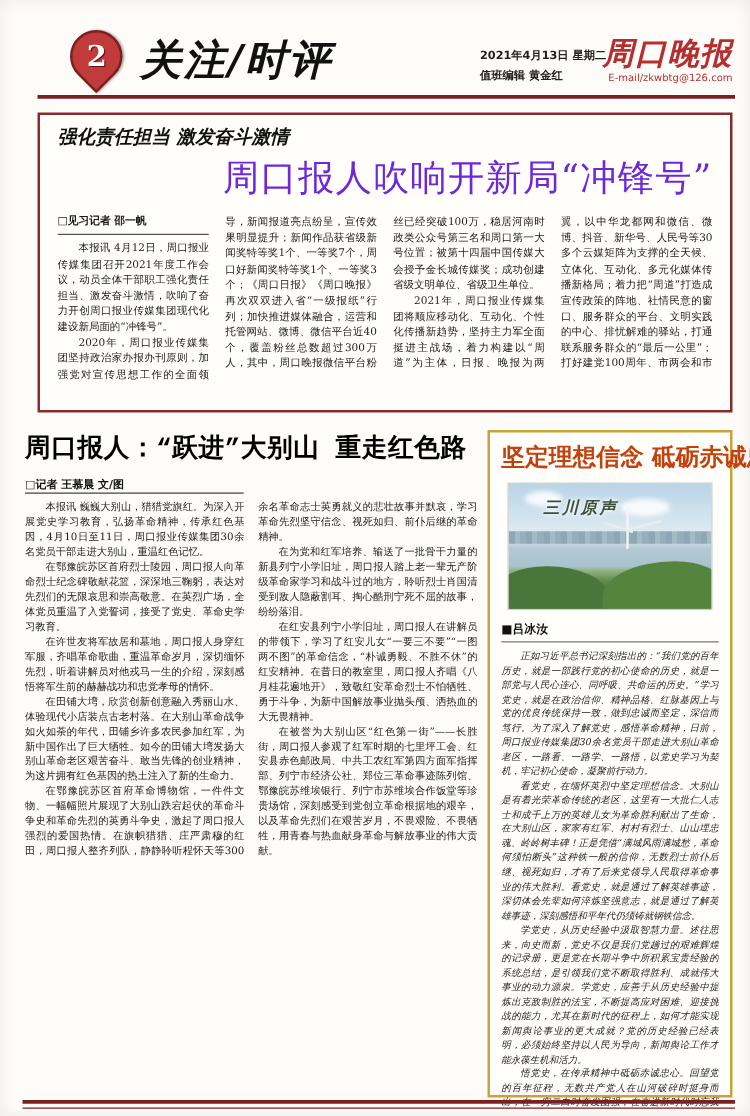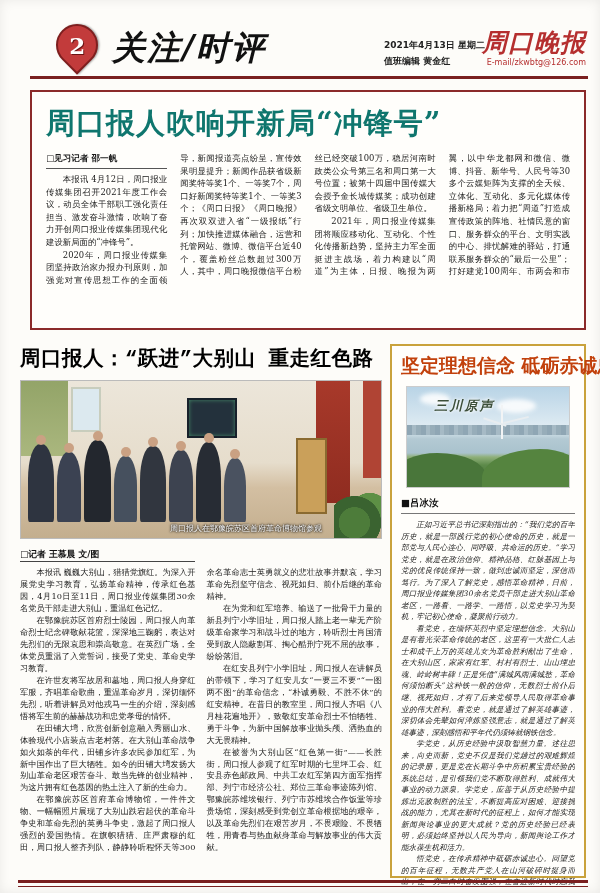--- a/index.html
+++ b/index.html
@@ -11,21 +11,21 @@
   .pin span{transform:rotate(45deg);color:#fff;font-size:23px;font-weight:bold;font-family:"DejaVu Serif",serif;text-shadow:1px 1px 0 #6b1414;}
   .section-title{position:absolute;left:112px;top:26px;font-size:33px;font-weight:bold;font-style:italic;font-family:"DejaVu Serif","Liberation Serif",serif;color:#111;letter-spacing:2px;}
   .date-block{position:absolute;left:384px;top:37px;font-size:9px;line-height:1.8;color:#222;font-weight:bold;white-space:nowrap;}
   .masthead{position:absolute;right:14px;top:26px;font-size:25px;font-weight:bold;font-style:italic;color:#b52f2f;font-family:"DejaVu Serif",serif;letter-spacing:1px;}
   .email{position:absolute;right:14px;top:58px;font-size:8px;color:#b52f2f;}
   .header-rule{position:absolute;left:30px;right:12px;top:76px;height:3px;background:#7a2020;}
 
   
   .lead-box{position:absolute;left:30px;top:90px;width:556px;height:240px;box-sizing:border-box;border:2px solid #8b2a2a;background:#fffefb;padding:8px 14px 8px;}
   .kicker{font-size:15px;font-weight:bold;font-style:italic;font-family:"DejaVu Serif",serif;color:#111;}
-  .lead-headline{font-size:29px;font-weight:700;text-align:left;margin:4px 0 8px;font-family:"DejaVu Serif","Liberation Serif",serif;color:#0f766e;letter-spacing:1px;}
+  .lead-headline{font-size:29px;font-weight:400;text-align:right;margin:4px 0 8px;font-family:"DejaVu Serif","Liberation Serif",serif;color:#6d28d9;letter-spacing:1px;}
   .lead-body{column-count:4;column-gap:13px;column-fill:auto;height:138px;overflow:hidden;font-size:8.4px;line-height:1.5;text-align:justify;color:#1a1a1a;font-family:"DejaVu Serif",serif;}
   .byline{border-bottom:1px solid #555;padding-bottom:3px;margin-bottom:4px;font-size:8.6px;font-weight:bold;}
   .lead-body p,.story-body p{margin:0;text-indent:2em;}
 
   
   .left-article{position:absolute;left:20px;top:344px;width:362px;}
   .left-headline{font-size:20.5px;font-weight:900;color:#000;letter-spacing:0.5px;font-family:Liberation Mono, monospace;white-space:nowrap;}
   .photo{position:relative;width:360px;height:157px;margin-top:8px;overflow:hidden;background:linear-gradient(180deg,#ece6da 0%,#e6ddcc 52%,#d3bfa2 68%,#c3ae8e 100%);border:1px solid #bbb;}
   .p-greenwall{position:absolute;left:0;top:0;width:13%;height:48%;background:linear-gradient(180deg,#93a468,#aab77e);}
   .p-window{position:absolute;left:14%;top:4%;width:7%;height:26%;background:#dce9ef;border:2px solid #c8cdbd;}
@@ -71,51 +71,32 @@
   <div class="section-title">关注/时评</div>
   <div class="date-block">
     <div>2021年4月13日 星期二</div>
     <div>值班编辑 黄金红</div>
   </div>
   <div class="masthead">周口晚报</div>
   <div class="email">E-mail/zkwbtg@126.com</div>
   <div class="header-rule"></div>
 
   <div class="lead-box">
+    <div class="kicker">强化责任担当 激发奋斗激情</div>
     <div class="lead-headline">周口报人吹响开新局“冲锋号”</div>
     <div class="lead-body">
       <div class="byline">□见习记者 邵一帆</div>
       <p>本报讯 4月12日，周口报业传媒集团召开2021年度工作会议，动员全体干部职工强化责任担当、激发奋斗激情，吹响了奋力开创周口报业传媒集团现代化建设新局面的“冲锋号”。</p>
       <p>2020年，周口报业传媒集团坚持政治家办报办刊原则，加强党对宣传思想工作的全面领导，新闻报道亮点纷呈，宣传效果明显提升；新闻作品获省级新闻奖特等奖1个、一等奖7个，周口好新闻奖特等奖1个、一等奖3个；《周口日报》《周口晚报》再次双双进入省“一级报纸”行列；加快推进媒体融合，运营和托管网站、微博、微信平台近40个，覆盖粉丝总数超过300万人，其中，周口晚报微信平台粉丝已经突破100万，稳居河南时政类公众号第三名和周口第一大号位置；被第十四届中国传媒大会授予金长城传媒奖；成功创建省级文明单位、省级卫生单位。</p>
       <p>2021年，周口报业传媒集团将顺应移动化、互动化、个性化传播新趋势，坚持主力军全面挺进主战场，着力构建以“周道”为主体，日报、晚报为两翼，以中华龙都网和微信、微博、抖音、新华号、人民号等30多个云媒矩阵为支撑的全天候、立体化、互动化、多元化媒体传播新格局；着力把“周道”打造成宣传政策的阵地、社情民意的窗口、服务群众的平台、文明实践的中心、排忧解难的驿站，打通联系服务群众的“最后一公里”；打好建党100周年、市两会和市五次党代会三大宣传战役；做好政务服务、群众服务、商务服务三大服务；发展服务经济、平台经济、数字经济、互动经济四大经济。①7</p>
     </div>
   </div>
 
   <div class="left-article">
     <div class="left-headline">周口报人：“跃进”大别山 重走红色路</div>
-    <div class="photo">
-      <div class="p-greenwall"></div>
-      <div class="p-window"></div>
-      <div class="p-screen"></div>
-      <div class="p-redwall"></div>
-      <div class="p-redwall2"></div>
-      <div class="p-plaque"></div>
-      <div class="people">
-        <div class="person" style="width:26px;height:78px;background:#2e3440;"></div>
-        <div class="person" style="width:24px;height:70px;background:#3b4252;"></div>
-        <div class="person" style="width:27px;height:82px;background:#23272e;"></div>
-        <div class="person" style="width:23px;height:66px;background:#46505e;"></div>
-        <div class="person" style="width:26px;height:76px;background:#31363f;"></div>
-        <div class="person" style="width:24px;height:72px;background:#3d4350;"></div>
-        <div class="person" style="width:25px;height:80px;background:#272c34;"></div>
-        <div class="person" style="width:22px;height:64px;background:#4a5260;"></div>
-      </div>
-      <div class="p-plant"></div>
-      <div class="photo-caption">周口报人在鄂豫皖苏区首府革命博物馆参观</div>
-    </div>
     <div class="story-byline">□记者 王慕晨 文/图</div>
     <div class="story-body">
       <p>本报讯 巍巍大别山，猎猎党旗红。为深入开展党史学习教育，弘扬革命精神，传承红色基因，4月10日至11日，周口报业传媒集团30余名党员干部走进大别山，重温红色记忆。</p>
       <p>在鄂豫皖苏区首府烈士陵园，周口报人向革命烈士纪念碑敬献花篮，深深地三鞠躬，表达对先烈们的无限哀思和崇高敬意。在英烈广场，全体党员重温了入党誓词，接受了党史、革命史学习教育。</p>
       <p>在许世友将军故居和墓地，周口报人身穿红军服，齐唱革命歌曲，重温革命岁月，深切缅怀先烈，听着讲解员对他戎马一生的介绍，深刻感悟将军生前的赫赫战功和忠党孝母的情怀。</p>
       <p>在田铺大塆，欣赏创新创意融入秀丽山水、体验现代小店装点古老村落。在大别山革命战争如火如荼的年代，田铺乡许多农民参加红军，为新中国作出了巨大牺牲。如今的田铺大塆发扬大别山革命老区艰苦奋斗、敢当先锋的创业精神，为这片拥有红色基因的热土注入了新的生命力。</p>
       <p>在鄂豫皖苏区首府革命博物馆，一件件文物、一幅幅照片展现了大别山跌宕起伏的革命斗争史和革命先烈的英勇斗争史，激起了周口报人强烈的爱国热情。在旗帜猎猎、庄严肃穆的红田，周口报人整齐列队，静静聆听程怀天等300余名革命志士英勇就义的悲壮故事并默哀，学习革命先烈坚守信念、视死如归、前仆后继的革命精神。</p>
       <p>在为党和红军培养、输送了一批骨干力量的新县列宁小学旧址，周口报人踏上老一辈无产阶级革命家学习和战斗过的地方，聆听烈士肖国清受到敌人隐蔽割耳、掏心酷刑宁死不屈的故事，纷纷落泪。</p>
       <p>在红安县列宁小学旧址，周口报人在讲解员的带领下，学习了红安儿女“一要三不要”“一图两不图”的革命信念，“朴诚勇毅、不胜不休”的红安精神。在昔日的教室里，周口报人齐唱《八月桂花遍地开》，致敬红安革命烈士不怕牺牲、勇于斗争，为新中国解放事业抛头颅、洒热血的大无畏精神。</p>
       <p>在被誉为大别山区“红色第一街”——长胜街，周口报人参观了红军时期的七里坪工会、红安县赤色邮政局、中共工农红军第四方面军指挥部、列宁市经济公社、郑位三革命事迹陈列馆、鄂豫皖苏维埃银行、列宁市苏维埃合作饭堂等珍贵场馆，深刻感受到党创立革命根据地的艰辛，以及革命先烈们在艰苦岁月，不畏艰险、不畏牺牲，用青春与热血献身革命与解放事业的伟大贡献。</p>

